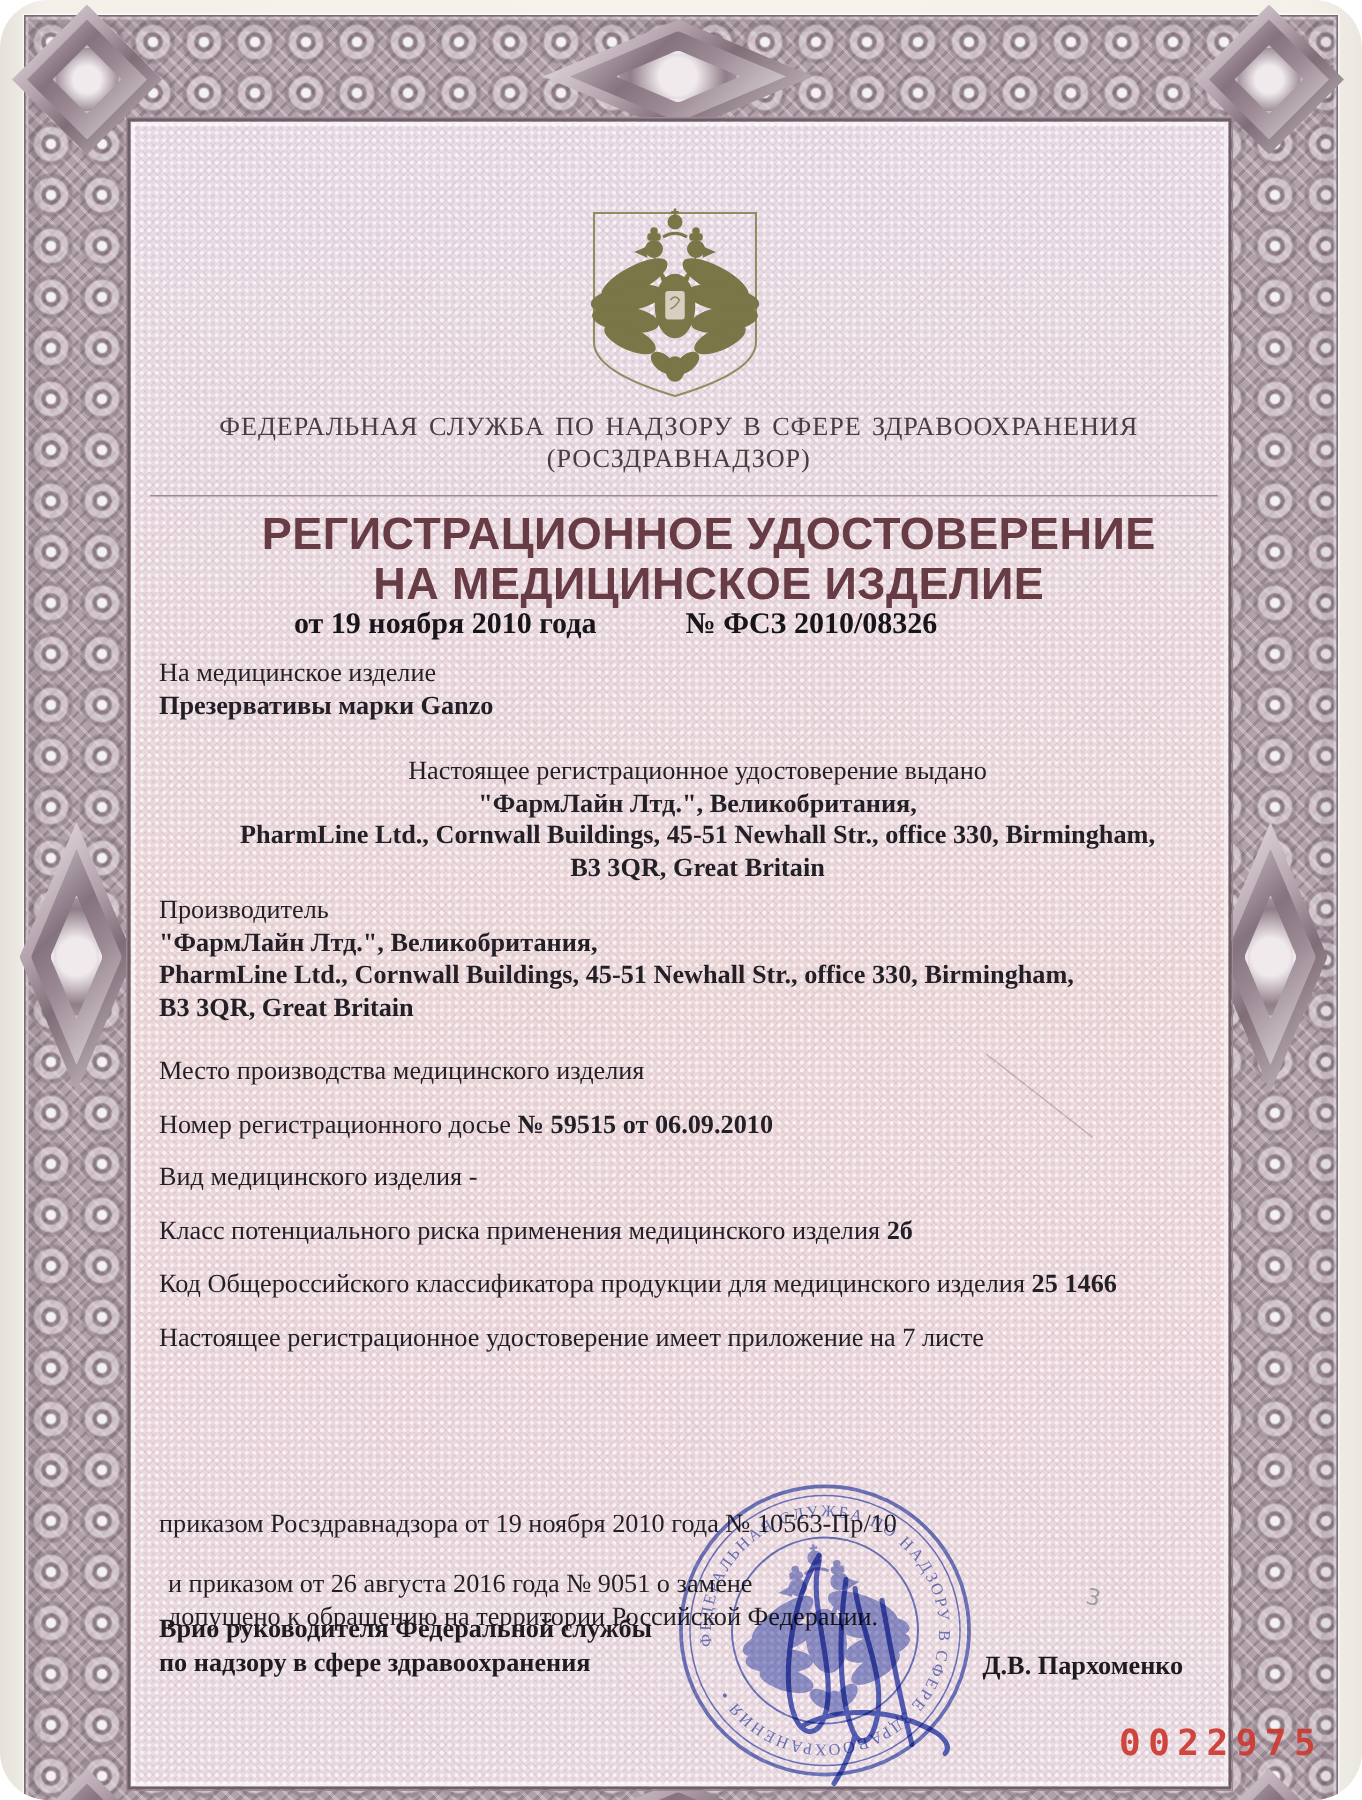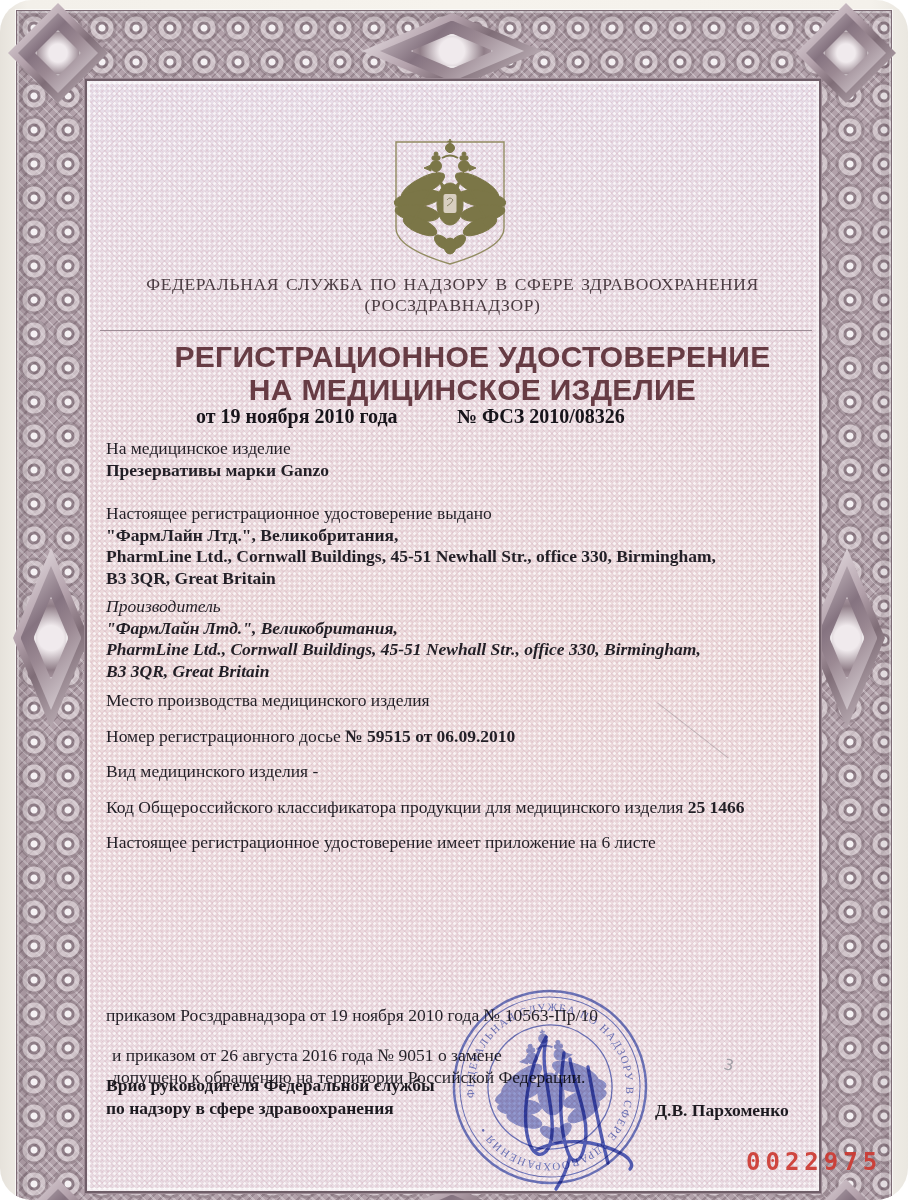--- a/index.html
+++ b/index.html
@@ -46,22 +46,22 @@
     font-size:17.5px;line-height:21px;letter-spacing:.6px;word-spacing:2px;}
   .rule{left:100px;top:330px;width:712px;height:1px;background:#8f7f88;opacity:.85;}
   .title{left:85px;top:340px;width:735px;text-align:center;color:#673c44;
     font-family:"Liberation Sans",sans-serif;font-weight:bold;font-size:30px;line-height:33px;letter-spacing:.3px;padding-left:20px;}
   .dateline{left:0;top:405px;width:756px;height:28px;font-weight:bold;font-size:20px;color:#17141a;}
   .dateline .d1{position:absolute;left:196px;}
   .dateline .d2{position:absolute;left:457px;}
   .bodytext{left:106px;top:438px;width:718px;font-size:17.5px;line-height:21.5px;color:#221f26;}
   .para{margin:0 0 14px 0;}
   .para:nth-child(1){margin-bottom:22px;}
-  .para:nth-child(2){margin-bottom:7px;}
-  .para:nth-child(3){margin-bottom:8px;font-style:italic;}
+  .para:nth-child(2){margin-bottom:7px;text-align:center;}
+  .para:nth-child(3){margin-bottom:21px;}
   .b{font-weight:bold;}
   .orders{left:106px;top:1004px;width:620px;font-size:17.5px;line-height:22px;color:#221f26;}
   .order-line:nth-child(1){margin-bottom:18px;}
   .order-line:nth-child(n+2){padding-left:6px;}
   .signatory{left:106px;top:1074px;width:480px;font-weight:bold;font-size:17.5px;line-height:22.5px;color:#1d1a20;}
   .signame{left:655px;top:1100px;font-weight:bold;font-size:17.5px;color:#1d1a20;}
   .stamp{left:445px;top:982px;width:210px;height:210px;opacity:.8;transform:rotate(-8deg);mix-blend-mode:multiply;}
   .signature{left:500px;top:1015px;width:170px;height:180px;opacity:.85;mix-blend-mode:multiply;}
   .pencil{left:724px;top:1056px;color:#8d8d95;font-size:15px;transform:rotate(14deg);opacity:.8;font-family:"DejaVu Sans",sans-serif;}
   .serial{left:700px;top:1148px;font-family:"DejaVu Sans Mono",monospace;font-weight:bold;
@@ -153,24 +153,27 @@
       <div class="para">
         <div class="bline"><span>Место производства медицинского изделия</span></div>
       </div>
       <div class="para">
         <div class="bline"><span>Номер регистрационного досье </span><span class="b">№ 59515 от 06.09.2010</span></div>
       </div>
       <div class="para">
         <div class="bline"><span>Вид медицинского изделия -</span></div>
       </div>
       <div class="para">
+        <div class="bline"><span>Класс потенциального риска применения медицинского изделия </span><span class="b">2б</span></div>
+      </div>
+      <div class="para">
         <div class="bline"><span>Код Общероссийского классификатора продукции для медицинского изделия </span><span class="b">25 1466</span></div>
       </div>
       <div class="para">
-        <div class="bline"><span>Настоящее регистрационное удостоверение имеет приложение на 6 листе</span></div>
+        <div class="bline"><span>Настоящее регистрационное удостоверение имеет приложение на 7 листе</span></div>
       </div>
     </div>
 
   <div class="abs orders">
       <div class="order-line">приказом Росздравнадзора от 19 ноября 2010 года № 10563-Пр/10</div>
       <div class="order-line">и приказом от 26 августа 2016 года № 9051 о замене</div>
       <div class="order-line">допущено к обращению на территории Российской Федерации.</div>
     </div>
   <div class="abs signatory">
     <div>Врио руководителя Федеральной службы</div>

